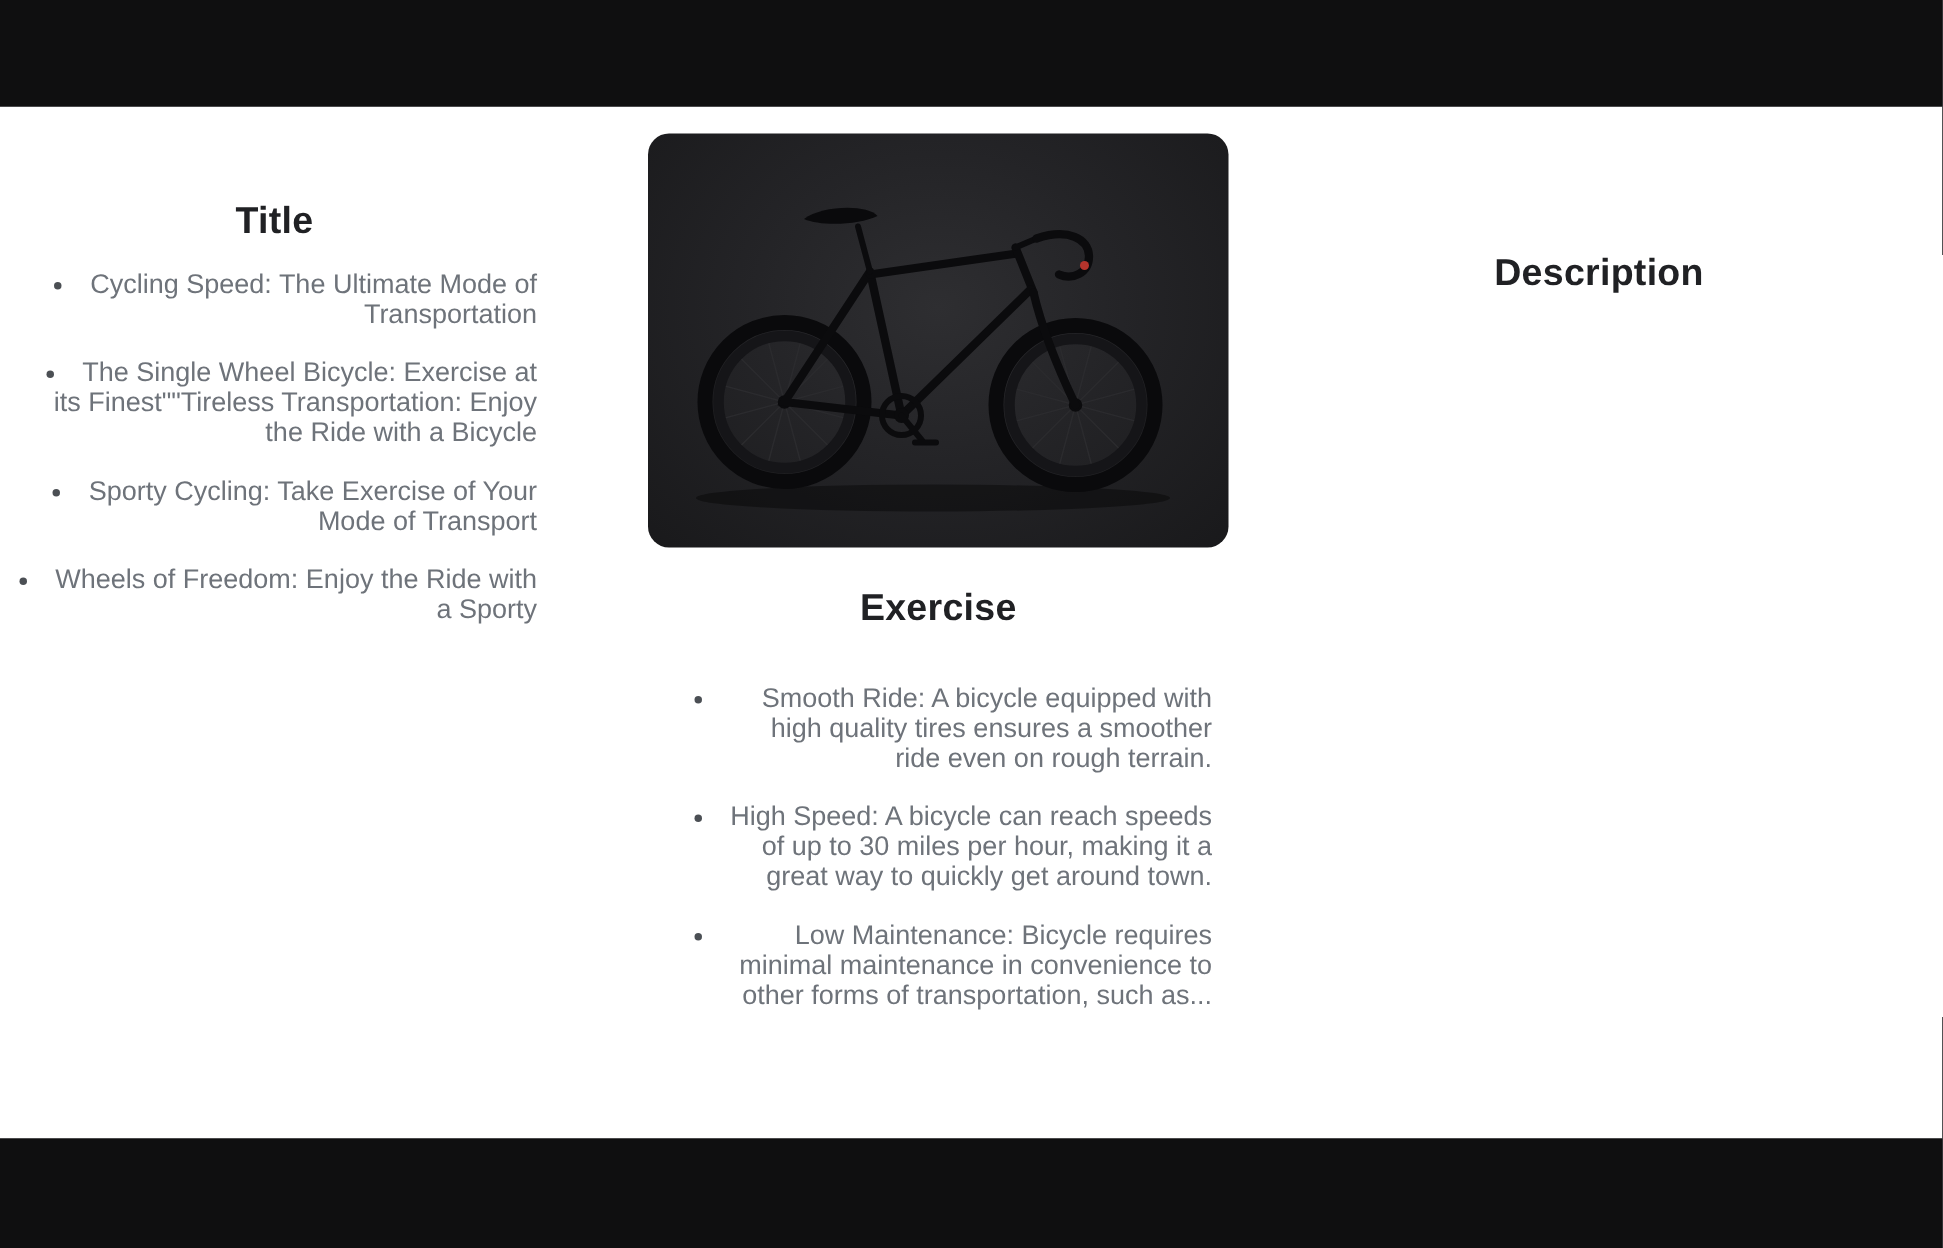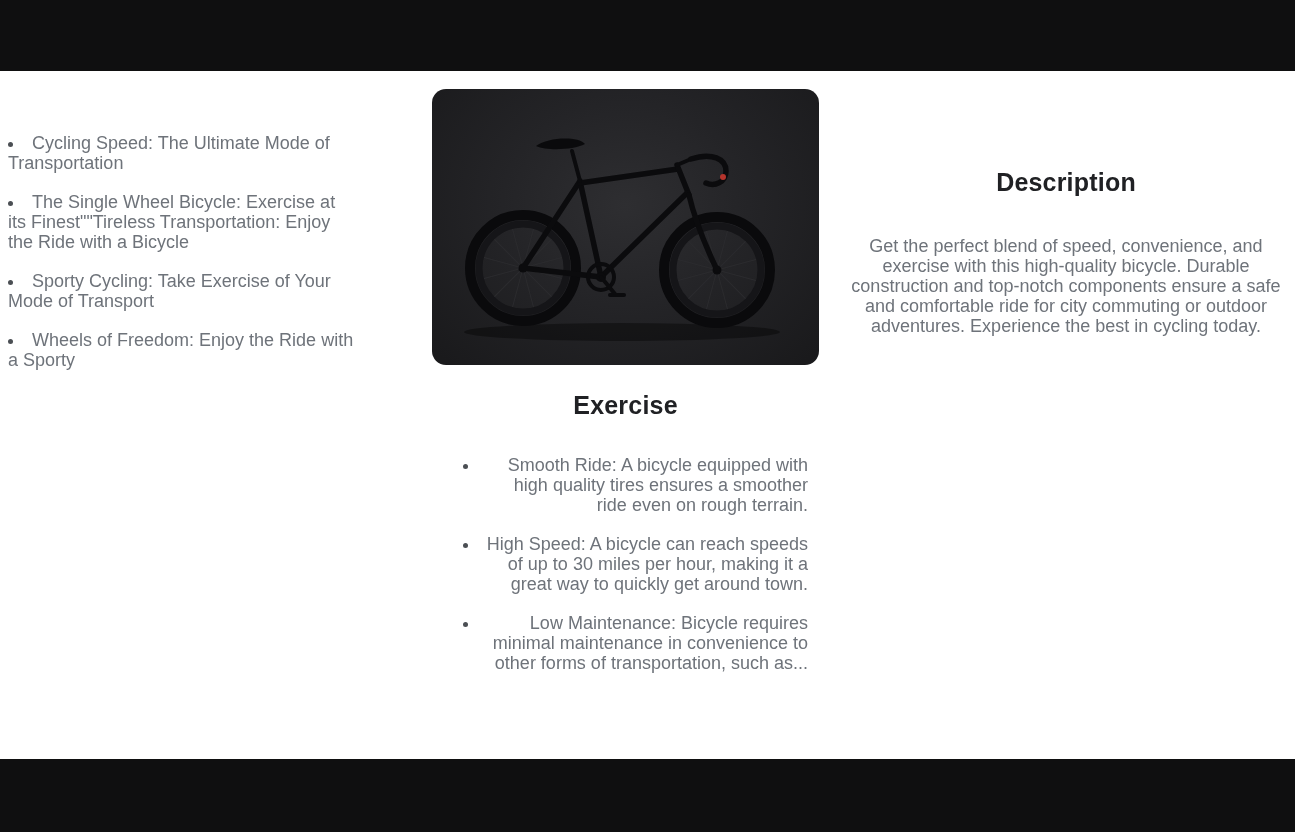--- a/index.html
+++ b/index.html
@@ -21,21 +21,21 @@
     color:#202124; text-align:center; letter-spacing:0.2px;
   }
   .body-text { color:#6e737a; font-size:18px; line-height:20px; }
 
   
   .title-col { position:absolute; left:8px; top:133px; width:350px; z-index:2; text-align:center; }
   .title-col h2 { margin-bottom:18px; }
   .title-col ul {
     margin:0; padding:0; list-style-type:disc; list-style-position:inside;
   }
-  .title-col li { text-align:left; margin:0 0 19px 0; }
+  .title-col li { text-align:right; margin:0 0 19px 0; }
   .title-col li::marker { color:#4b4f54; }
 
   
   .photo {
     position:absolute; left:432px; top:89px; width:387px; height:276px; z-index:2;
     border-radius:14px; overflow:hidden;
     background:radial-gradient(ellipse at 50% 42%, #2e2e31 0%, #242427 45%, #19191b 100%);
   }
   .photo svg { display:block; }
 
@@ -62,20 +62,21 @@
 </head>
 <body>
 
 <div class="stage">
 
   <div class="canvas"></div>
   <div class="bar top"></div>
   <div class="bar bottom"></div>
 
   <div class="title-col">
+    <h2 class="section-heading">Title</h2>
     <ul class="body-text">
       <li>Cycling Speed: The Ultimate Mode of Transportation</li>
       <li>The Single Wheel Bicycle: Exercise at its Finest""Tireless Transportation: Enjoy the Ride with a Bicycle</li>
       <li>Sporty Cycling: Take Exercise of Your Mode of Transport</li>
       <li>Wheels of Freedom: Enjoy the Ride with a Sporty</li>
     </ul>
   </div>
 
   <div class="photo" title="Black road bicycle, side view, on a dark gray studio background">
     <svg width="387" height="276" viewBox="0 0 387 276">
@@ -133,16 +134,15 @@
 
   <h2 class="section-heading features-heading">Exercise</h2>
   <ul class="features-list body-text">
     <li>Smooth Ride: A bicycle equipped with high quality tires ensures a smoother ride even on rough terrain.</li>
     <li>High Speed: A bicycle can reach speeds of up to 30 miles per hour, making it a great way to quickly get around town.</li>
     <li>Low Maintenance: Bicycle requires minimal maintenance in convenience to other forms of transportation, such as...</li>
   </ul>
 
   <div class="desc-col">
     <h2 class="section-heading">Description</h2>
-    <p class="body-text">Get the perfect blend of speed, convenience, and exercise with this high-quality bicycle. Durable construction and top-notch components ensure a safe and comfortable ride for city commuting or outdoor adventures. Experience the best in cycling today.</p>
   </div>
 
 </div>
 
 </body></html>

